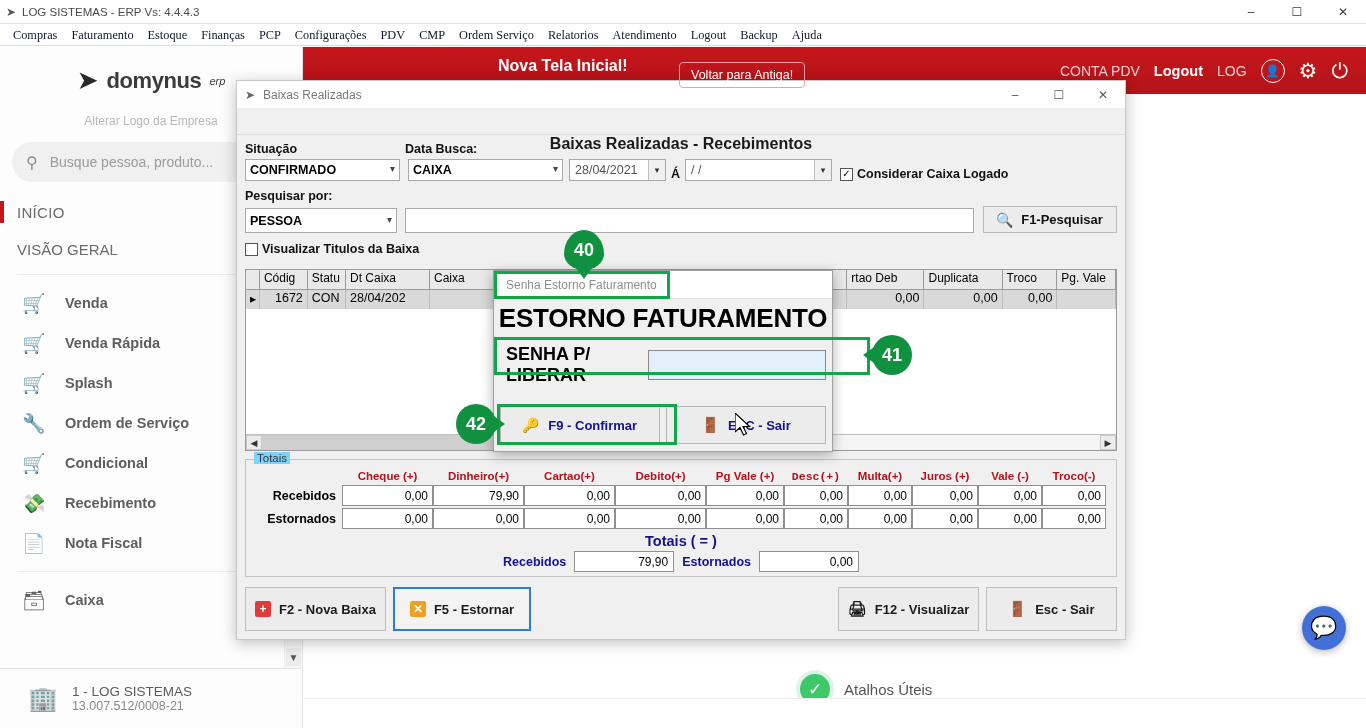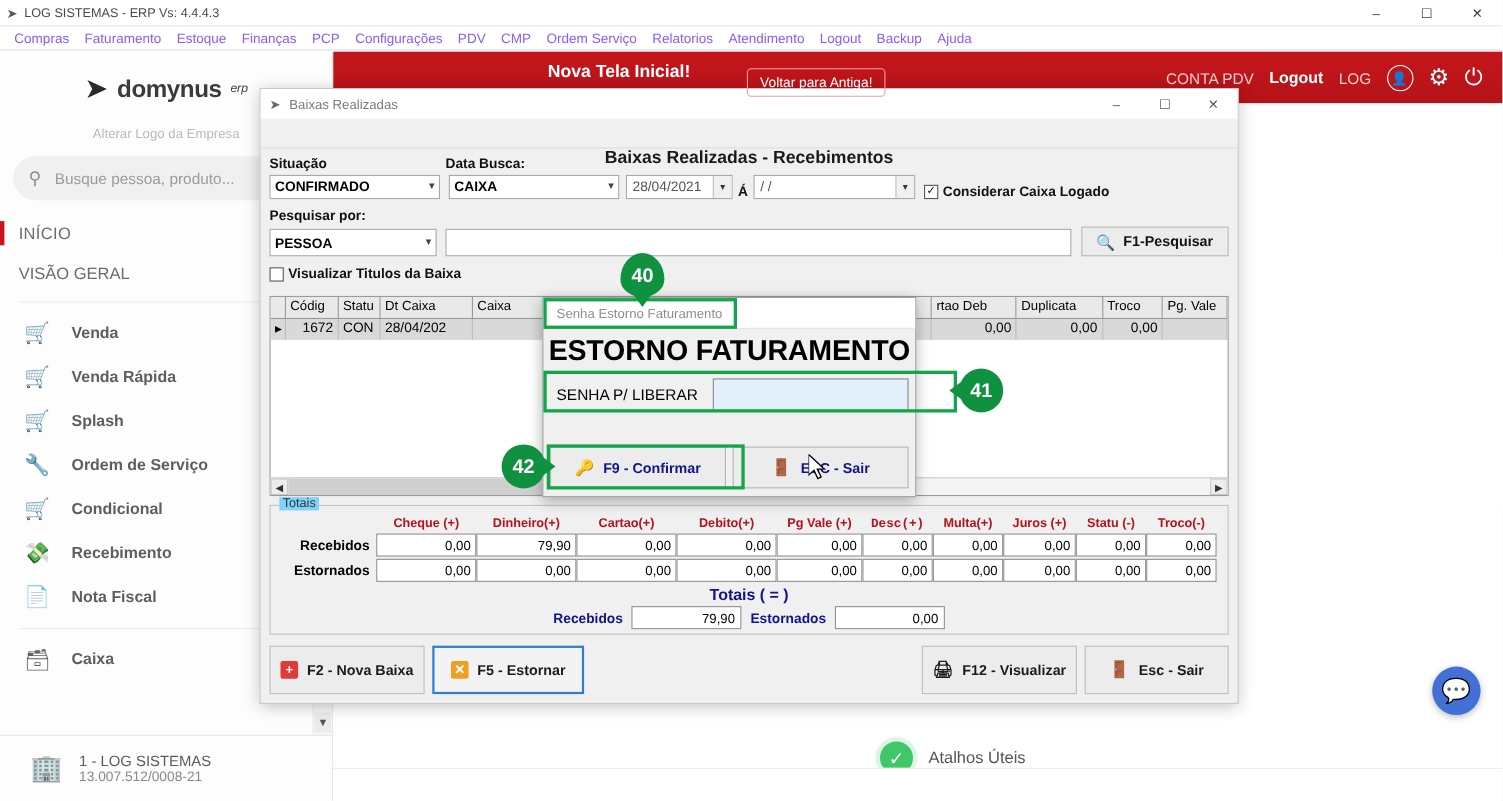--- a/index.html
+++ b/index.html
@@ -23,21 +23,21 @@
     width:46px; height:24px; display:flex; align-items:center; justify-content:center;
     font-size:12px; color:#3a3a3a;
   }
 
   
   #menubar{
     height:22px; background:#fff; display:flex; align-items:center;
     padding-left:6px; border-bottom:1px solid #dcdcdc;
   }
   #menubar span{
-    font-size:12.3px; color:#8b5cf6; padding:0 7px; line-height:22px; cursor:default;
+    font-size:12.3px; color:#0f172a; padding:0 7px; line-height:22px; cursor:default;font-family:Liberation Serif, serif;
   }
 
   
   #redbar{
     position:absolute; left:303px; top:47px; right:0; height:47px;
     background:linear-gradient(180deg,#c4161c 0%,#b51318 100%);
     display:flex; align-items:center;
   }
   #redbar .nova{
     position:absolute; left:195px; top:10px;
@@ -203,21 +203,21 @@
   
   #pwd{
     position:absolute; left:493px; top:270px; width:340px; height:182px;
     background:#f0f0f0; border:1px solid #a0a0a0; box-shadow:0 3px 12px rgba(0,0,0,.3);
   }
   #pwd .ptb{ height:28px; background:#fff; display:flex; align-items:center; padding-left:12px;
              border-bottom:1px solid #e2e2e2;}
   #pwd .ptb span{ font-size:12px; color:#8f8f8f; }
   #pwd .ptitle{ text-align:center; font-size:26px; font-weight:bold; color:#000; letter-spacing:-0.2px; margin-top:4px;}
   #pwd .prow{ display:flex; align-items:center; margin-top:10px; padding:0 6px; }
-  #pwd .prow .pl{ flex:1; font-size:14px; font-weight:normal; color:#000; padding-left:6px; }
+  #pwd .prow .pl{ flex:1; font-size:18px; font-weight:bold; color:#000; padding-left:6px; }
   #pwd .prow input{
     width:178px; height:30px; border:1px solid #888; background:#e3effa;
     font-size:14px; font-family:"Liberation Sans",sans-serif; outline:none;
   }
   #pwd .pbtns{ position:absolute; left:6px; right:6px; bottom:7px; height:38px; display:flex; gap:6px;}
   #pwd .pb{ flex:1; background:#ececec; border:1px solid #b5b5b5;
             display:flex; align-items:center; justify-content:center; gap:8px;
             font-size:13px; font-weight:bold; color:#12128c; cursor:pointer; position:relative;}
 
   
@@ -483,21 +483,21 @@
 
     <div class="thead">
       <div style="width:91px;">Cheque (+)</div>
       <div style="width:91px;">Dinheiro(+)</div>
       <div style="width:91px;">Cartao(+)</div>
       <div style="width:91px;">Debito(+)</div>
       <div style="width:78px;">Pg Vale (+)</div>
       <div style="width:64px;font-family:Liberation Mono, monospace;">Desc(+)</div>
       <div style="width:64px;">Multa(+)</div>
       <div style="width:66px;">Juros (+)</div>
-      <div style="width:64px;">Statu (-)</div>
+      <div style="width:64px;">Vale (-)</div>
       <div style="width:64px;">Troco(-)</div>
     </div>
 
     <div class="trow">
       <div class="rl">Recebidos</div>
       <input style="width: 91px;" value="0,00">
       <input style="width: 91px;" value="79,90">
       <input style="width: 91px;" value="0,00">
       <input style="width: 91px;" value="0,00">
       <input style="width: 78px;" value="0,00">

